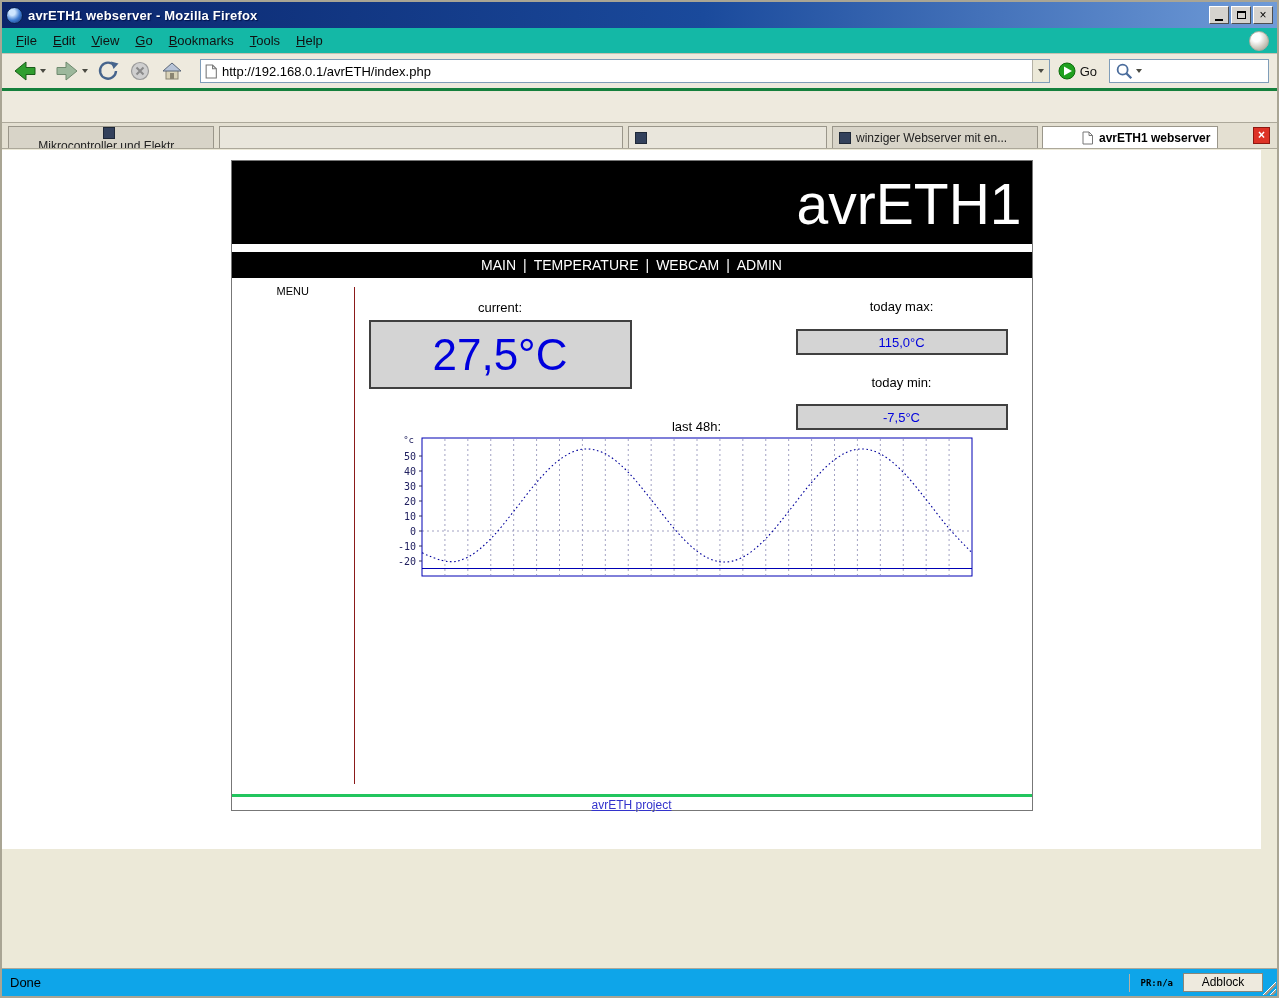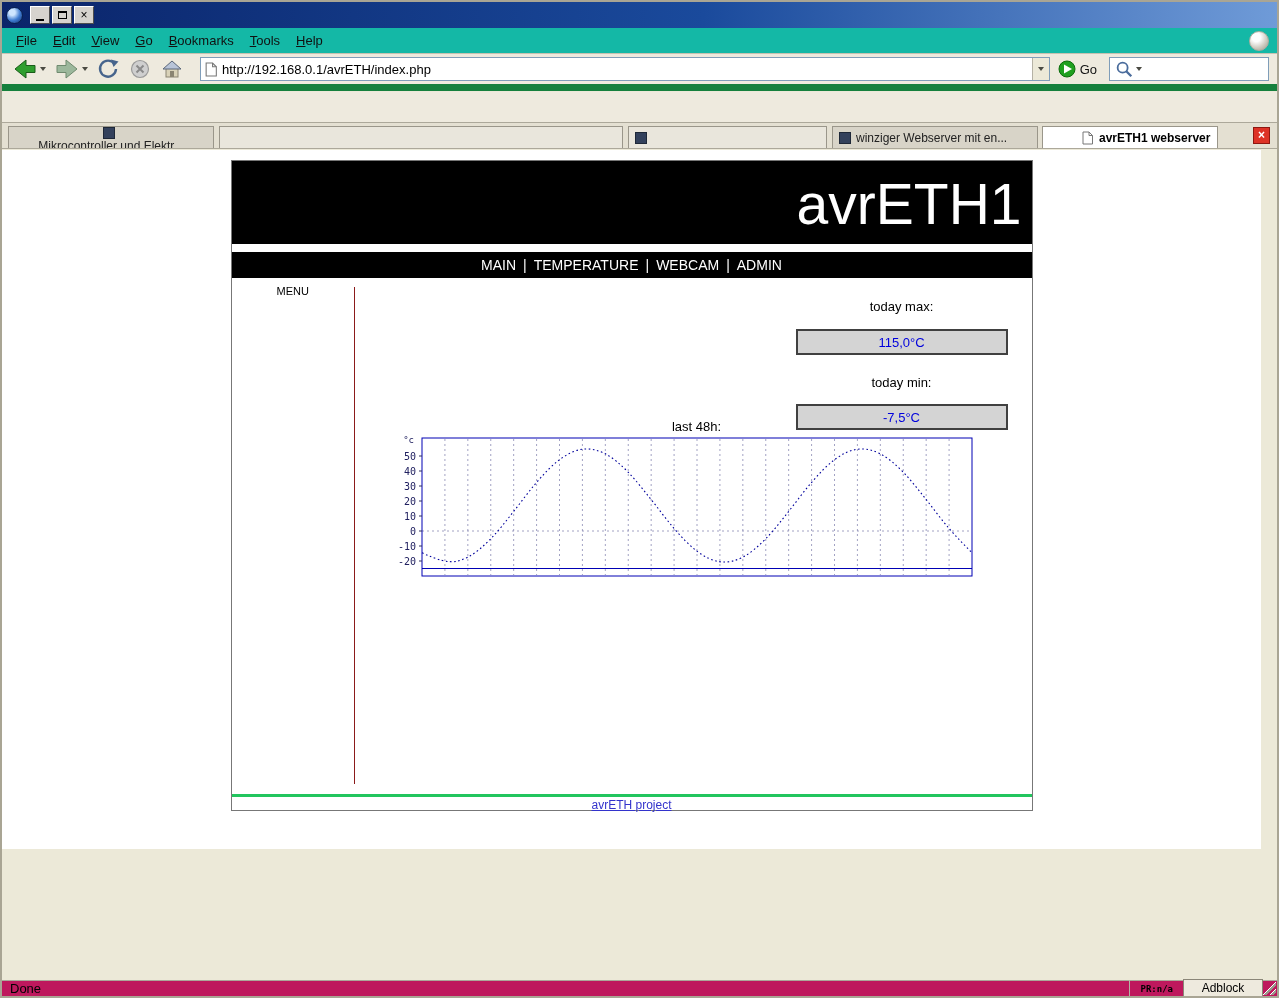--- a/index.html
+++ b/index.html
@@ -25,21 +25,21 @@
   .menubar { position:absolute; left:0; top:26px; right:0; height:26px; background:#14b8a6;
     border-bottom:1px solid #c6c2b2; display:flex; align-items:center; padding:0 6px; }
   .menu-item { display:inline-block; padding:3px 8px; font-size:13px; color:#111; cursor:default; }
   .menu-item::first-letter { text-decoration:underline; }
   .throbber { position:absolute; right:8px; top:3px; width:20px; height:20px; border-radius:50%;
     background:radial-gradient(circle at 35% 30%, #fdfdfd 0 25%, #cfccc2 60%, #9a968a 100%);
     border:1px solid #b1ada0; }
 
   
   .navbar { position:absolute; left:0; top:52px; right:0; height:37px; background:#eeeade;
-    border-bottom:7px solid #15803d; display:flex; align-items:center; padding:0 8px; }
+    border-bottom:3px solid #15803d; display:flex; align-items:center; padding:0 8px; }
   .navbtn { display:flex; align-items:center; justify-content:center; height:30px; padding:0 2px;
     margin-right:4px; cursor:pointer; }
   .drop-caret { width:0; height:0; border-left:3px solid transparent; border-right:3px solid transparent;
     border-top:4px solid #4a4a42; margin-left:2px; cursor:pointer; }
   .urlbar { display:flex; align-items:center; height:24px; width:852px; margin-left:10px;
     background:#fff; border:1px solid #7f9db9; padding:0 0 0 4px; }
   .urlbar input { flex:1; border:none; outline:none; font-size:13px; font-family:"Liberation Sans","DejaVu Sans",sans-serif;
     color:#000; height:20px; background:transparent; }
   .url-drop { width:17px; height:22px; display:flex; align-items:center; justify-content:center;
     background:#ece9d8; border-left:1px solid #b5b2a5; cursor:pointer; }
@@ -91,38 +91,39 @@
   .mini-value { font-size:13px; color:#0000dd; }
   .maxmin-group .second-label { margin-top:20px; display:block; }
 
   .chart-title { position:absolute; left:190px; top:141px; width:550px; text-align:center; font-size:13px; color:#000; }
   .chart-svg { position:absolute; left:145px; top:153px; }
 
   .site-footer { height:18px; border-top:3px solid #22c55e; text-align:center; font-size:12px; line-height:17px; }
   .site-footer a { color:#3333cc; text-decoration:underline; cursor:pointer; }
 
   
-  .statusbar { position:absolute; left:0; bottom:0; right:0; height:16px; background:#be185d;
+  .statusbar { position:absolute; left:0; bottom:0; right:0; height:28px; background:#0ea5e9;
     border-top:1px solid #aca89a; display:flex; align-items:center; font-size:13px; color:#000; }
   .status-text { padding-left:8px; flex:1; }
   .pr-badge { font-size:9px; font-weight:bold; font-family:"DejaVu Sans Mono",monospace; padding:0 10px;
     border-left:1px solid #b5b2a5; height:18px; line-height:18px; }
   .adblock-btn { width:80px; height:19px; border:1px solid #8a8678; text-align:center; line-height:17px;
     font-size:12px; margin-right:14px; cursor:pointer; background:#eeeade; }
   .grip { position:absolute; right:1px; bottom:1px; width:14px; height:14px;
     background:repeating-linear-gradient(135deg,#ffffff 0 1px,#9a968a 1px 3px,transparent 3px 5px);
     clip-path:polygon(100% 0,100% 100%,0 100%); cursor:nwse-resize; }
 </style>
 </head>
 <body>
 
 <div class="window">
 
   <div class="titlebar">
     <span class="fx-logo"></span>
+    <span class="win-title">avrETH1 webserver - Mozilla Firefox</span>
     <span class="winbtn">
         <span class="glyph-min"></span>
       </span>
     <span class="winbtn">
         <span class="glyph-max"></span>
       </span>
     <span class="winbtn">×</span>
   </div>
 
   <div class="menubar">
@@ -229,20 +230,26 @@
         <h1>avrETH1</h1>
       </div>
       <div class="site-gap"></div>
       <div class="site-nav">
         <span class="navlink">MAIN</span><span class="navsep">|</span><span class="navlink">TEMPERATURE</span><span class="navsep">|</span><span class="navlink">WEBCAM</span><span class="navsep">|</span><span class="navlink">ADMIN</span>
       </div>
       <div class="site-body">
         <span class="menu-label">MENU</span>
         <span class="menu-divider"></span>
 
+        <div class="current-group">
+          <span class="group-label">current:</span>
+          <div class="current-box">
+            <span class="current-value">27,5°C</span>
+          </div>
+        </div>
 
         <div class="maxmin-group">
           <span class="group-label">today max:</span>
           <div class="mini-box">
             <span class="mini-value">115,0°C</span>
           </div>
           <span class="group-label second-label">today min:</span>
           <div class="mini-box">
             <span class="mini-value">-7,5°C</span>
           </div>

